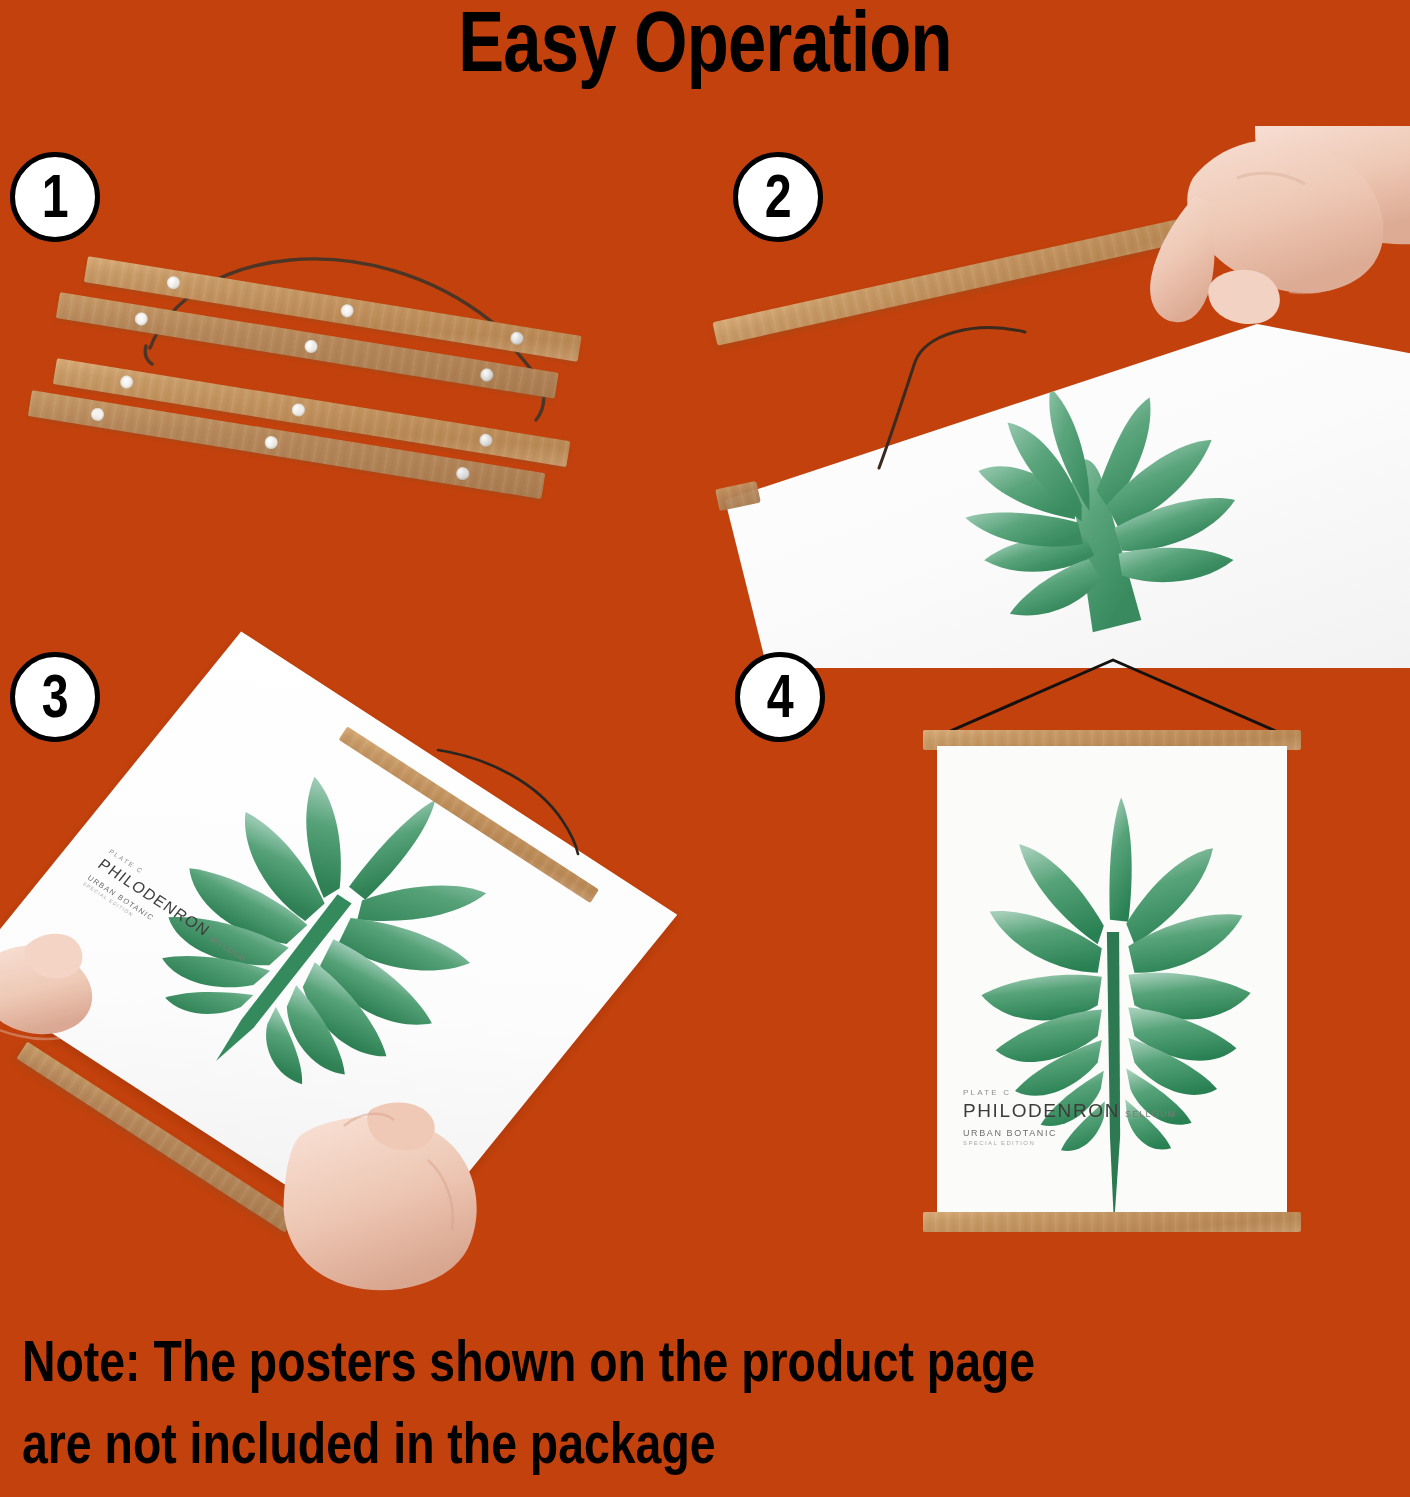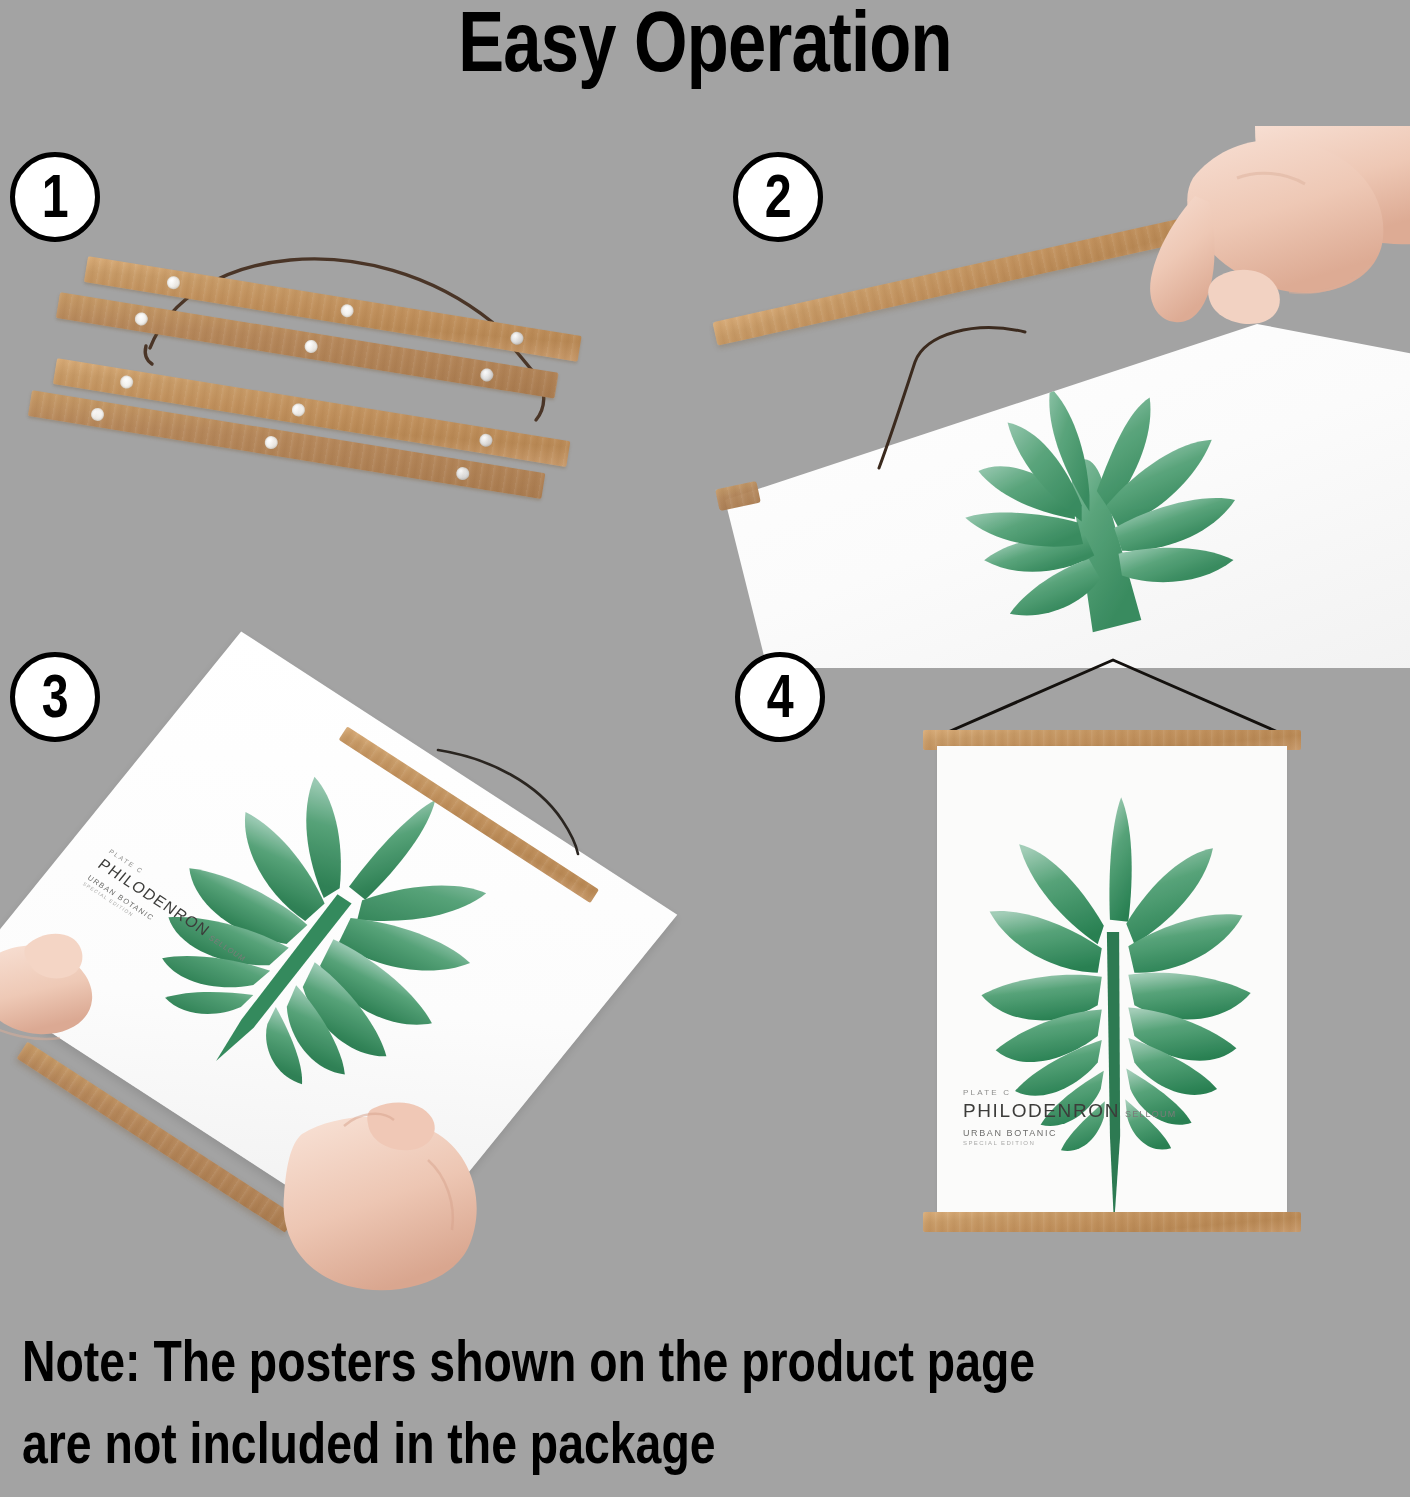--- a/index.html
+++ b/index.html
@@ -1,21 +1,21 @@
 <!DOCTYPE html>
 <html><head>
 <meta charset="utf-8">
 <style>
   html,body{margin:0;padding:0;background:#ffffff;}
   body{
     width:1410px;height:1497px;position:relative;overflow:hidden;
     font-family:"Liberation Sans","DejaVu Sans",sans-serif;
     color:#000;
   }
-  .page{position:absolute;inset:0;background:#a3a3a3;}
+  .page{position:absolute;inset:0;background:#c2410c;}
 
   
   .title{
     position:absolute;left:0;top:-6px;width:1410px;text-align:center;
     font-size:86px;line-height:1.1;font-weight:700;letter-spacing:-1px;
     transform:scaleX(.80);transform-origin:50% 0;
     white-space:nowrap;
   }
 
   

